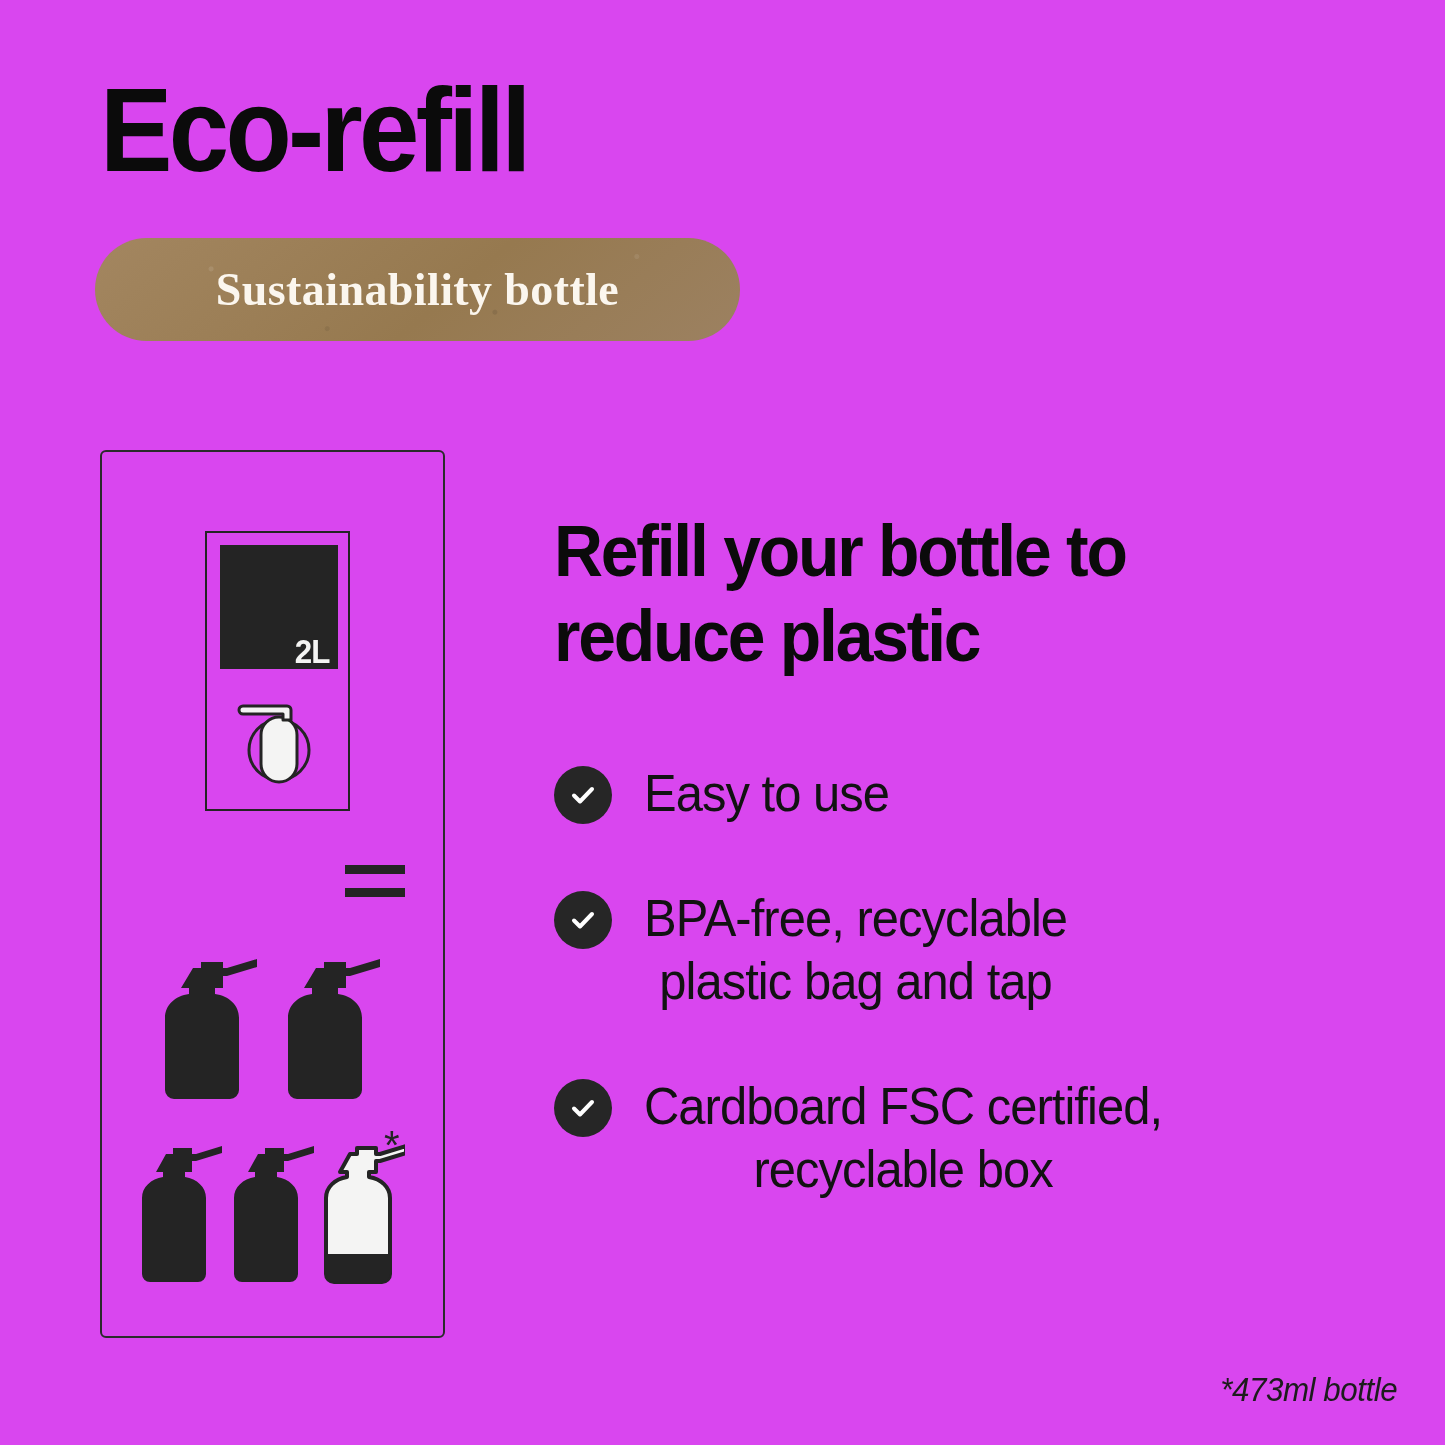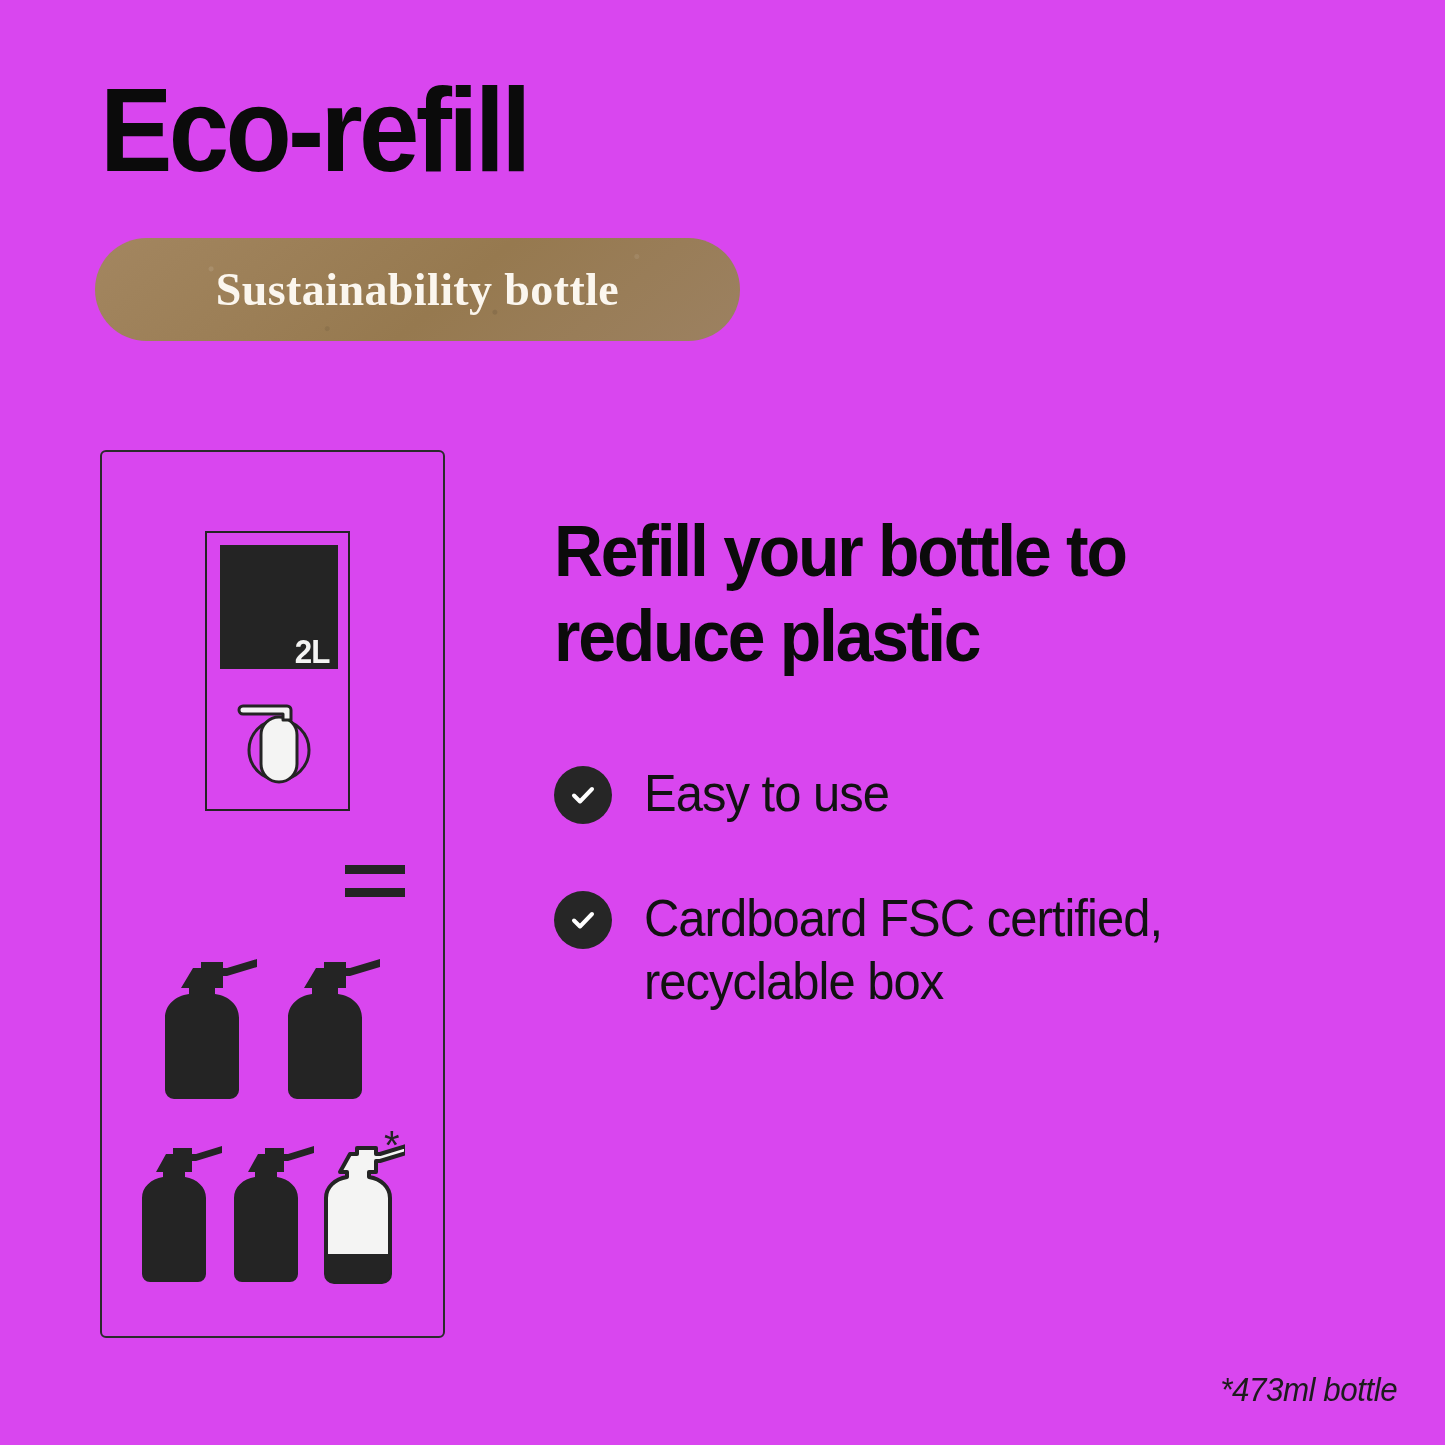--- a/index.html
+++ b/index.html
@@ -106,21 +106,21 @@
     font-weight:bold;
     font-size:73px;
     line-height:1.17;
     letter-spacing:-2.4px;
     color:#0b0b0b;
     transform:scaleX(0.93);
     transform-origin:left top;
   }
 
   #features { position:absolute; left:554px; top:762px; width:860px; }
-  .feature { display:flex; align-items:flex-start; margin-bottom:63px; }
+  .feature { display:flex; align-items:flex-start; margin-bottom:63px;text-align:center; }
   .feature:last-child { margin-bottom:4px; }
   .check {
     flex:0 0 auto;
     width:58px; height:58px;
     border-radius:50%;
     background:#262626;
     margin-right:32px;
     margin-top:4px;
     display:flex; align-items:center; justify-content:center;
   }
@@ -214,20 +214,29 @@
 
     <div class="feature">
       <span class="check">
         <svg width="32" height="32" viewBox="0 0 32 32" aria-hidden="true">
           <path d="M7 16.5 L13 22.5 L25 10" fill="none" stroke="#ffffff" stroke-width="4" stroke-linecap="round" stroke-linejoin="round"></path>
         </svg>
       </span>
       <span class="feature-label">Easy to use</span>
     </div>
 
+    <div class="feature">
+      <span class="check">
+        <svg width="32" height="32" viewBox="0 0 32 32" aria-hidden="true">
+          <path d="M7 16.5 L13 22.5 L25 10" fill="none" stroke="#ffffff" stroke-width="4" stroke-linecap="round" stroke-linejoin="round"></path>
+        </svg>
+      </span>
+      <span class="feature-label">BPA-free, recyclable
+plastic bag and tap</span>
+    </div>
 
     <div class="feature">
       <span class="check">
         <svg width="32" height="32" viewBox="0 0 32 32" aria-hidden="true">
           <path d="M7 16.5 L13 22.5 L25 10" fill="none" stroke="#ffffff" stroke-width="4" stroke-linecap="round" stroke-linejoin="round"></path>
         </svg>
       </span>
       <span class="feature-label">Cardboard FSC certified,
 recyclable box</span>
     </div>

